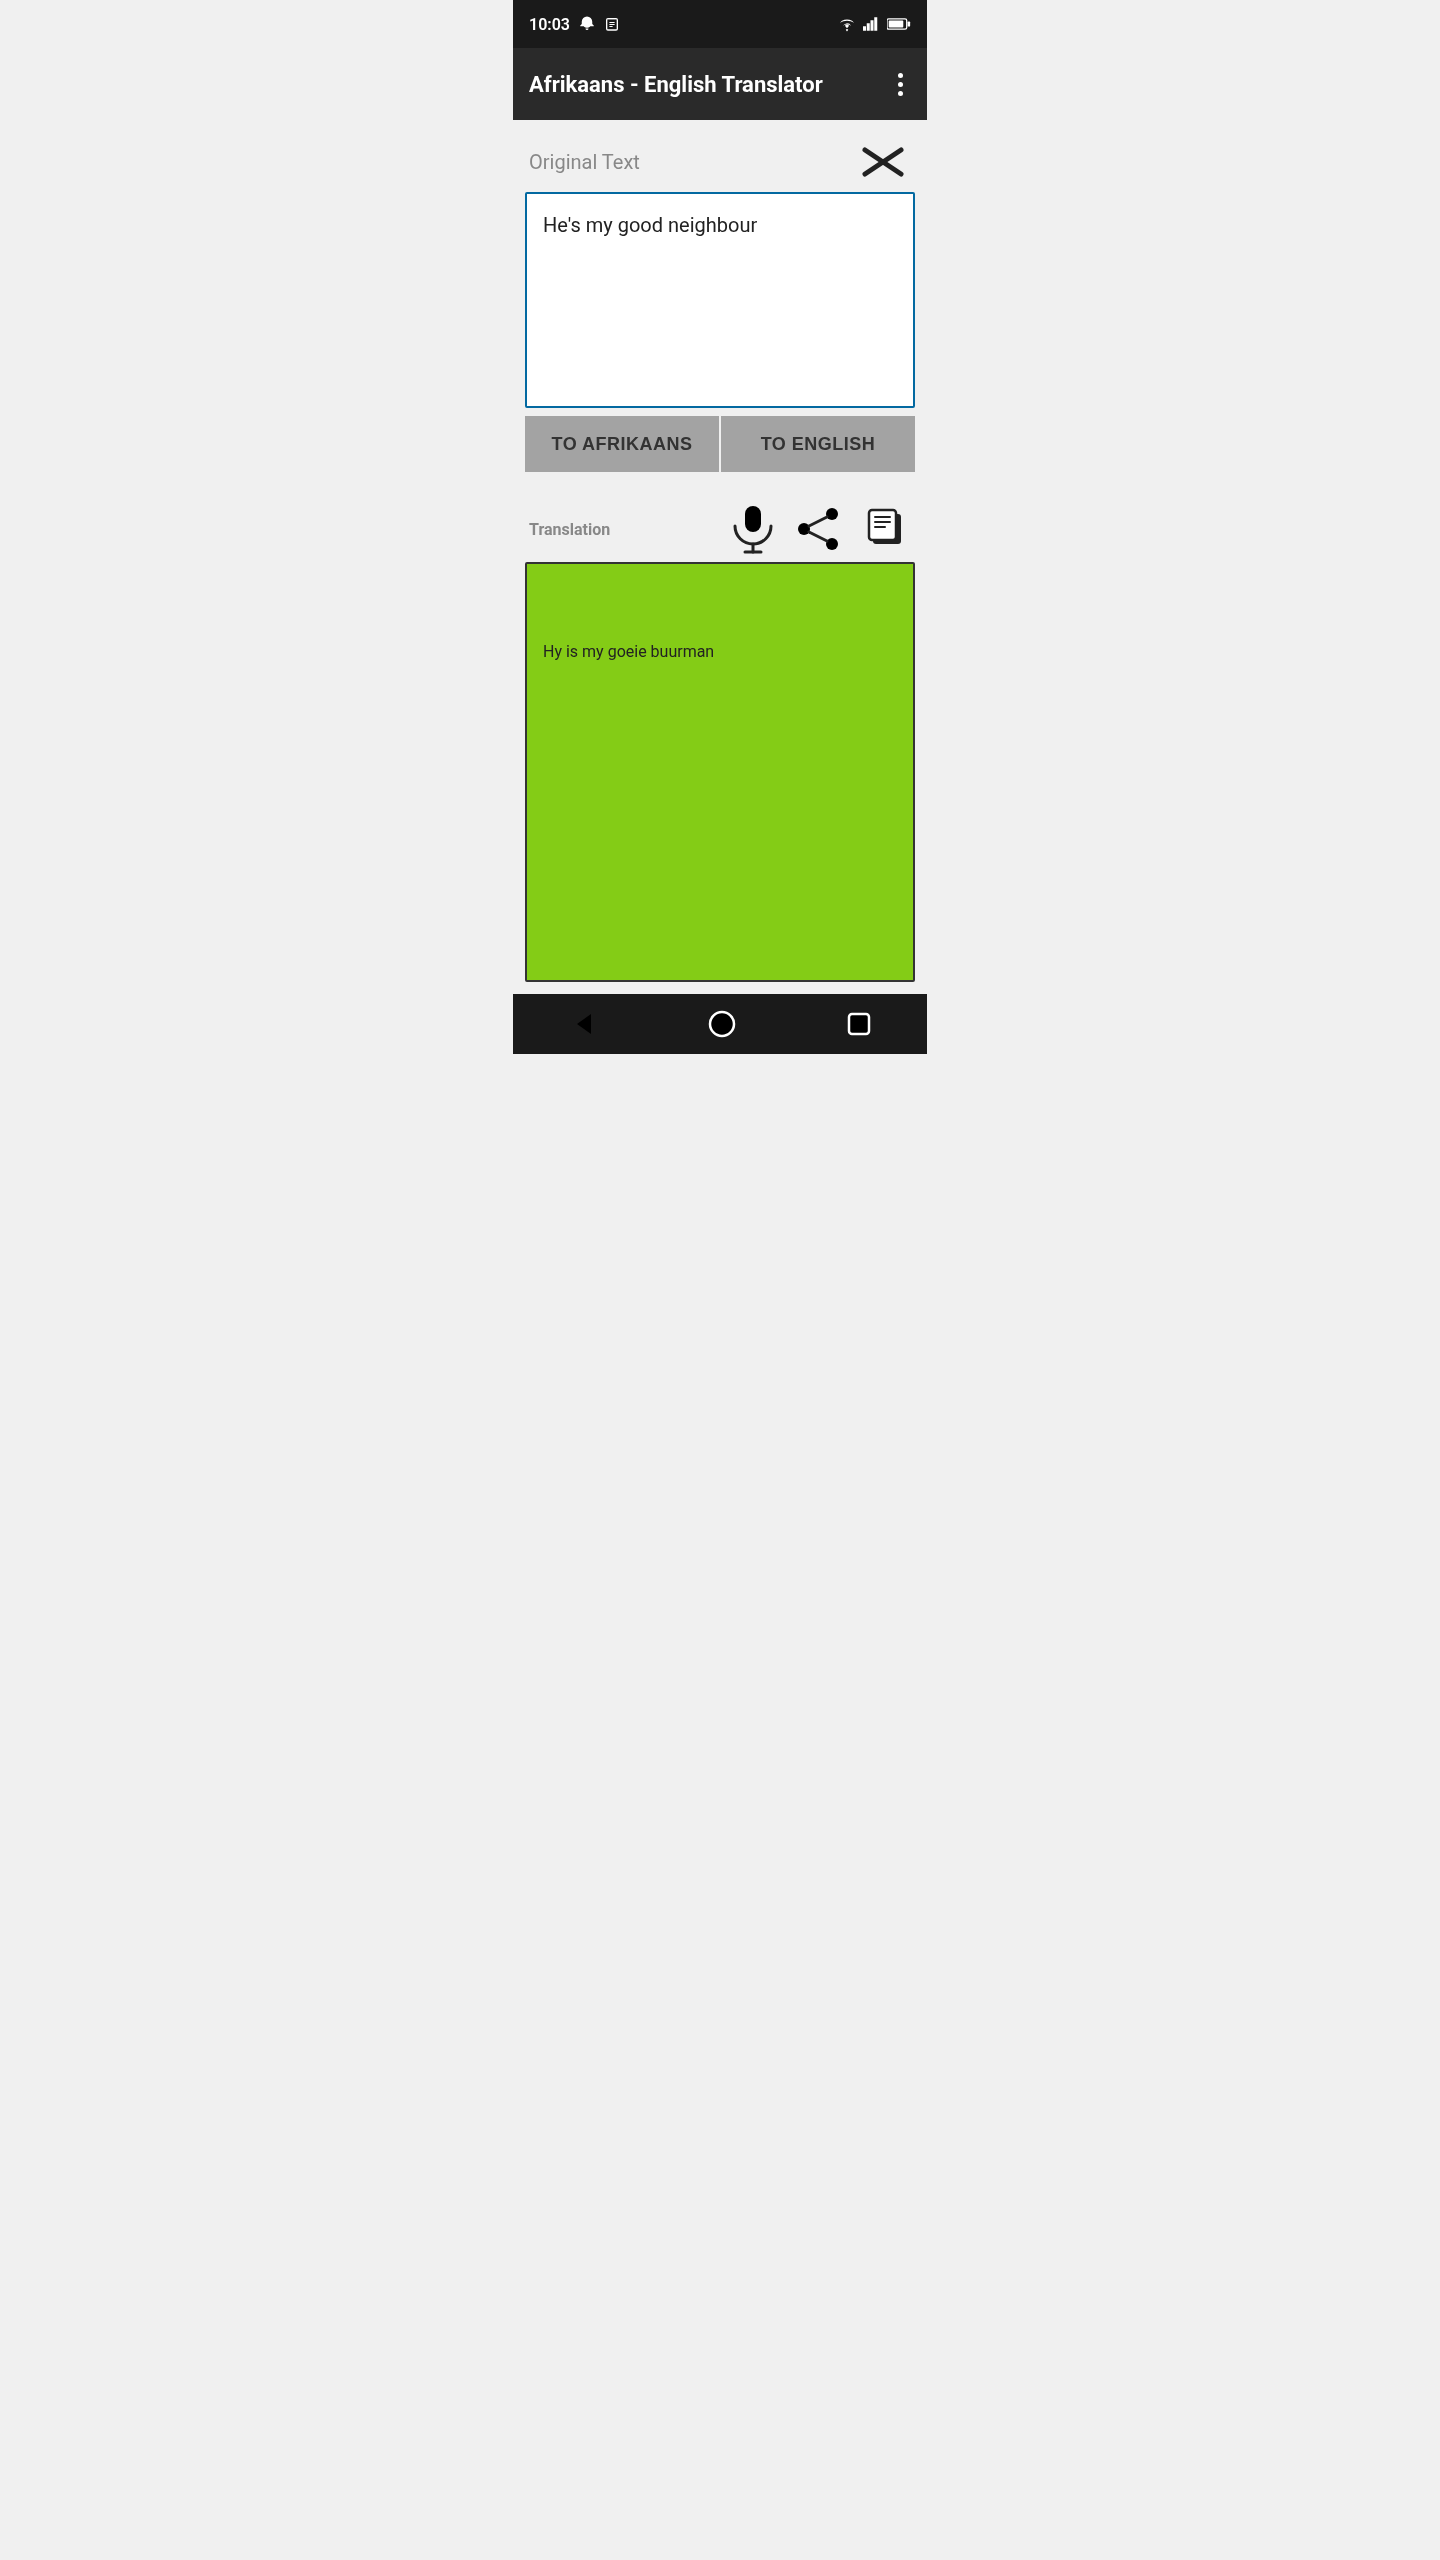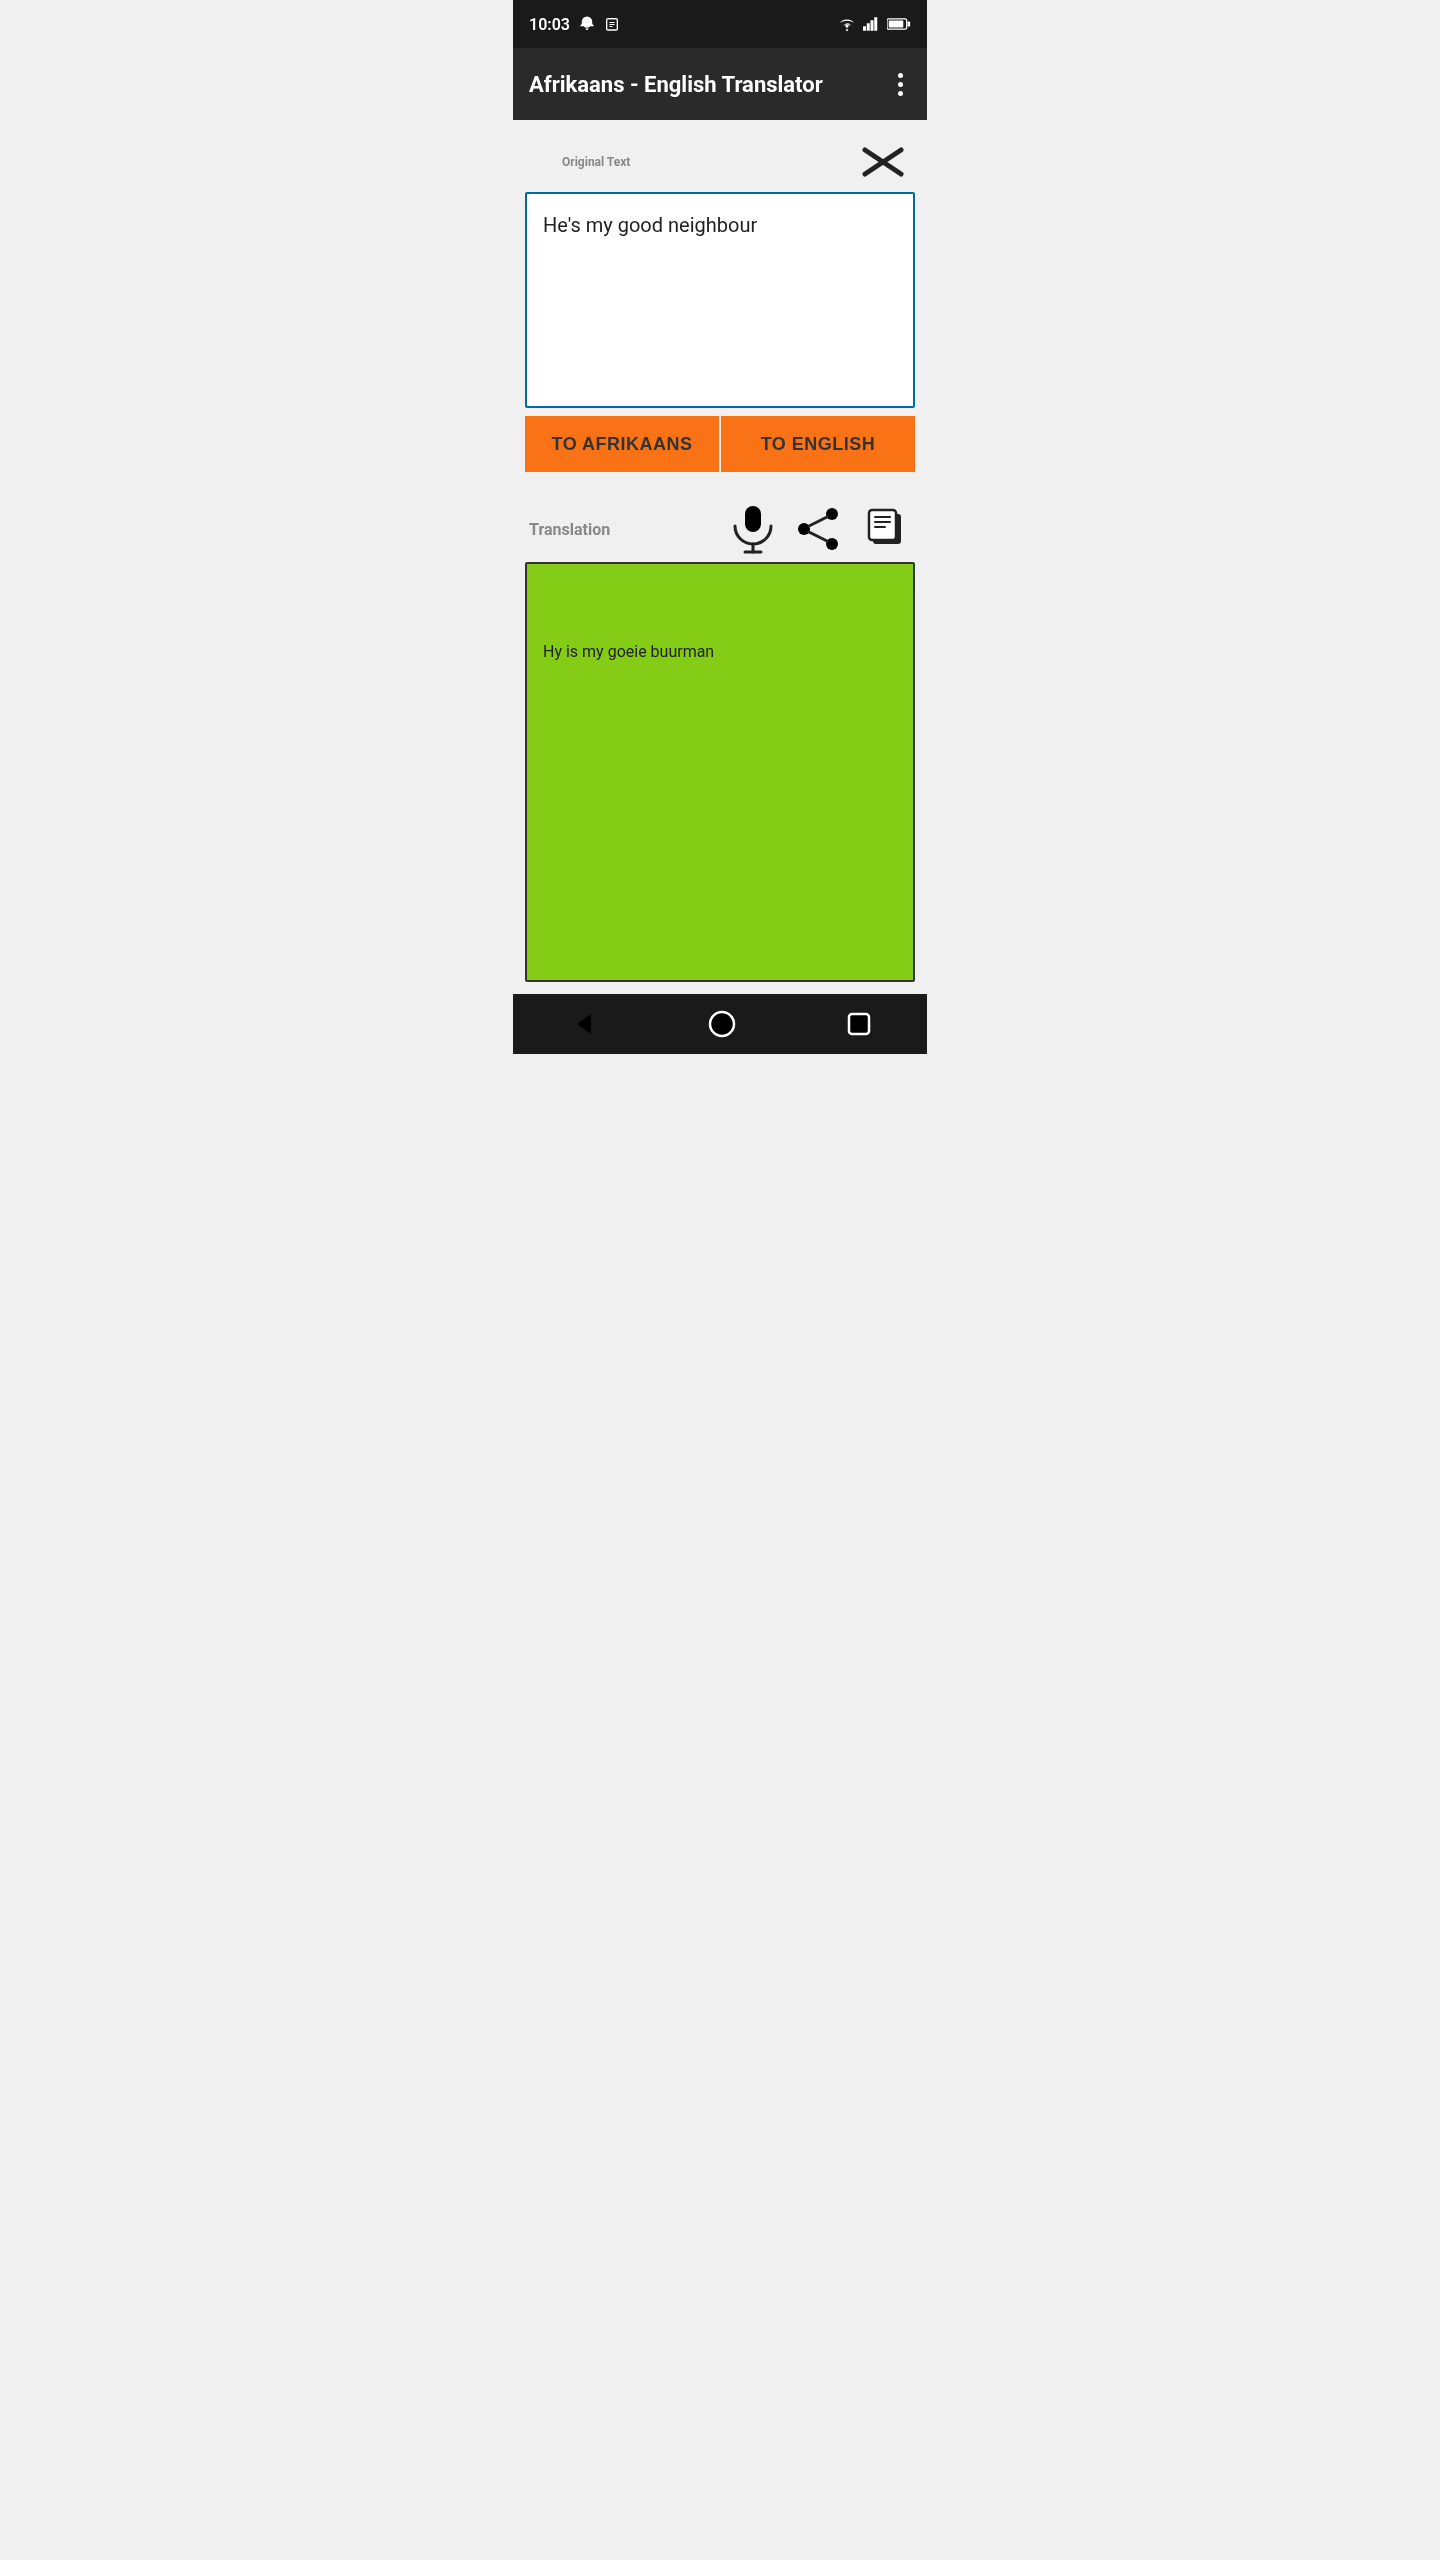--- a/index.html
+++ b/index.html
@@ -89,24 +89,23 @@
 
     
     .original-text-header {
       display: flex;
       align-items: center;
       justify-content: space-between;
       padding: 8px 4px 8px 4px;
     }
 
     .section-label {
-      font-size: 12px;
-      font-weight: 700;
+      font-size: 20px;
+      font-weight: 400;
       color: #888;
-      margin-left: 33px;
     }
 
     .close-button {
       cursor: pointer;
       padding: 4px;
       display: flex;
       align-items: center;
       justify-content: center;
     }
 
@@ -142,21 +141,21 @@
     
     .button-row {
       display: flex;
       gap: 2px;
       margin-top: 8px;
     }
 
     .translate-button {
       flex: 1;
       height: 56px;
-      background: #f97316;
+      background: #a3a3a3;
       border: none;
       font-size: 18px;
       font-weight: 700;
       color: #333;
       cursor: pointer;
       letter-spacing: 0.5px;
     }
 
     
     .translation-section {

